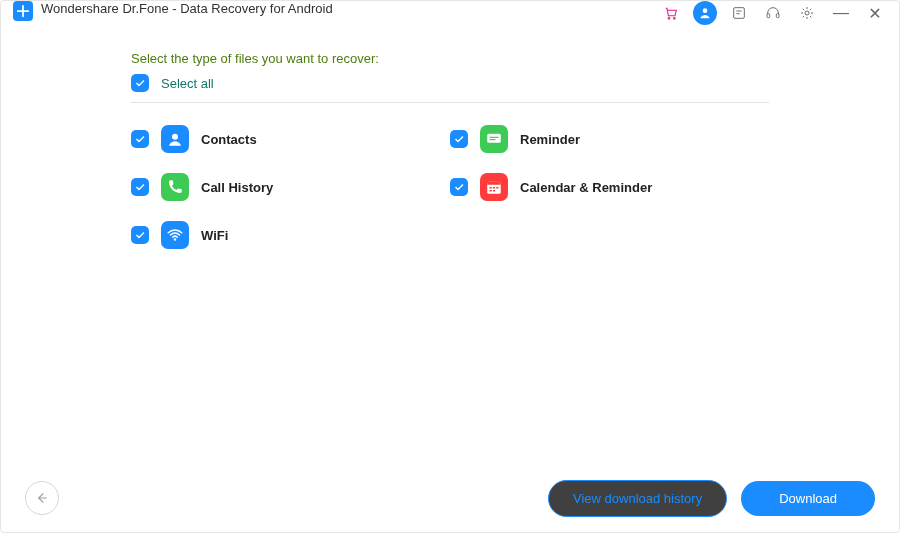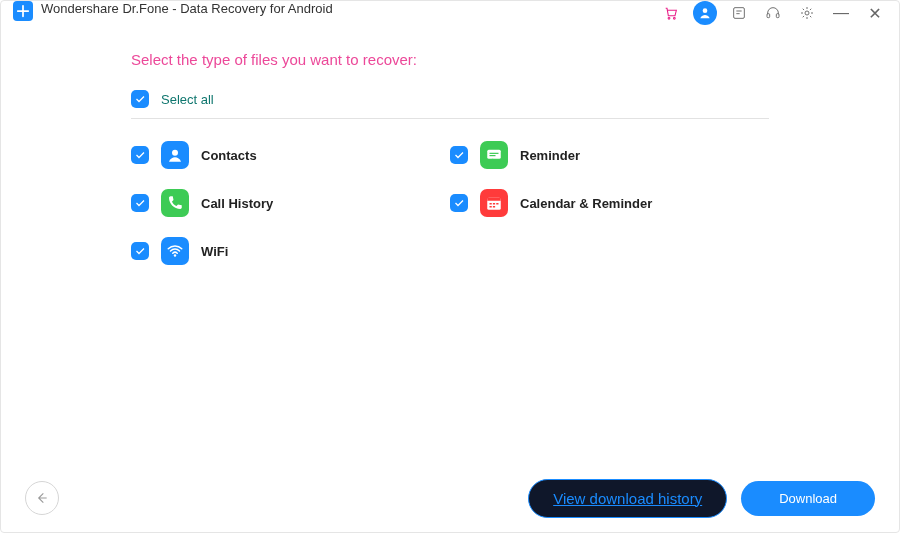--- a/index.html
+++ b/index.html
@@ -11,21 +11,21 @@
   .titlebar .spacer { flex: 1; }
   .titlebar .ticon { width: 24px; height: 24px; margin-left: 10px; display: flex; align-items: center; justify-content: center; cursor: pointer; color: #666; }
   .titlebar .ticon svg { width: 16px; height: 16px; }
   .cart svg { stroke: #e91e88; fill: none; stroke-width: 1.6; }
   .user-badge { width: 22px; height: 22px; border-radius: 50%; background: #1a8cff; color: #fff; }
   .user-badge svg { fill: #fff; width: 14px; height: 14px; }
   .outline-icon svg { fill: none; stroke: #666; stroke-width: 1.4; }
   .win-ctrl { font-size: 16px; color: #555; width: 28px; text-align: center; }
 
   .content { padding: 14px 130px 0 130px; }
-  .instruction { font-size: 15px; color: #ec4899; margin-bottom: 22px; }
+  .instruction { font-size: 13px; color: #4d7c0f; margin-bottom: 8px; }
   .select-all-row { display: flex; align-items: center; padding-bottom: 10px; border-bottom: 1px solid #e2e2e2; margin-bottom: 22px; }
   .chk { width: 18px; height: 18px; border-radius: 5px; background: #1a8cff; display: flex; align-items: center; justify-content: center; margin-right: 12px; flex-shrink: 0; }
   .chk svg { width: 12px; height: 12px; stroke: #fff; stroke-width: 2.5; fill: none; }
   .select-all-label { font-size: 13px; color: #0f766e; }
 
   .grid { display: flex; }
   .col { width: 50%; }
   .item { display: flex; align-items: center; margin-bottom: 20px; }
   .type-icon { width: 28px; height: 28px; border-radius: 7px; display: flex; align-items: center; justify-content: center; margin-right: 12px; flex-shrink: 0; }
   .type-icon.contacts { background: #1a8cff; }
@@ -33,21 +33,21 @@
   .type-icon.wifi { background: #1a8cff; }
   .type-icon.msg { background: #3dcb55; }
   .type-icon.cal { background: #ff3b3b; }
   .type-icon svg { width: 18px; height: 18px; fill: #fff; }
   .item-label { font-size: 13px; color: #222; font-weight: bold; }
 
   .footer { position: absolute; bottom: 0; left: 0; right: 0; height: 68px; display: flex; align-items: center; padding: 0 24px; }
   .back-btn { width: 34px; height: 34px; border: 1px solid #d6d6d6; border-radius: 50%; display: flex; align-items: center; justify-content: center; cursor: pointer; }
   .back-btn svg { width: 16px; height: 16px; stroke: #999; fill: none; stroke-width: 1.6; }
   .footer .spacer { flex: 1; }
-  .btn-outline { border: 1.5px solid #1a8cff; color: #1a8cff; background: #0f172a; border-radius: 22px; padding: 10px 24px; font-size: 15px; cursor: pointer; margin-right: 14px; text-decoration: underline; }
+  .btn-outline { border: 1.5px solid #1a8cff; color: #1a8cff; background: #404040; border-radius: 22px; padding: 10px 24px; font-size: 13px; cursor: pointer; margin-right: 14px; }
   .btn-primary { background: #1a8cff; color: #fff; border: none; border-radius: 22px; padding: 10px 38px; font-size: 13px; cursor: pointer; }
 </style>
 </head>
 <body>
 
 <div class="titlebar">
   <span class="app-icon">
     <svg viewBox="0 0 24 24">
         <path d="M12 3v18M3 12h18" stroke="#fff" stroke-width="3" stroke-linecap="round"></path>
       </svg>

